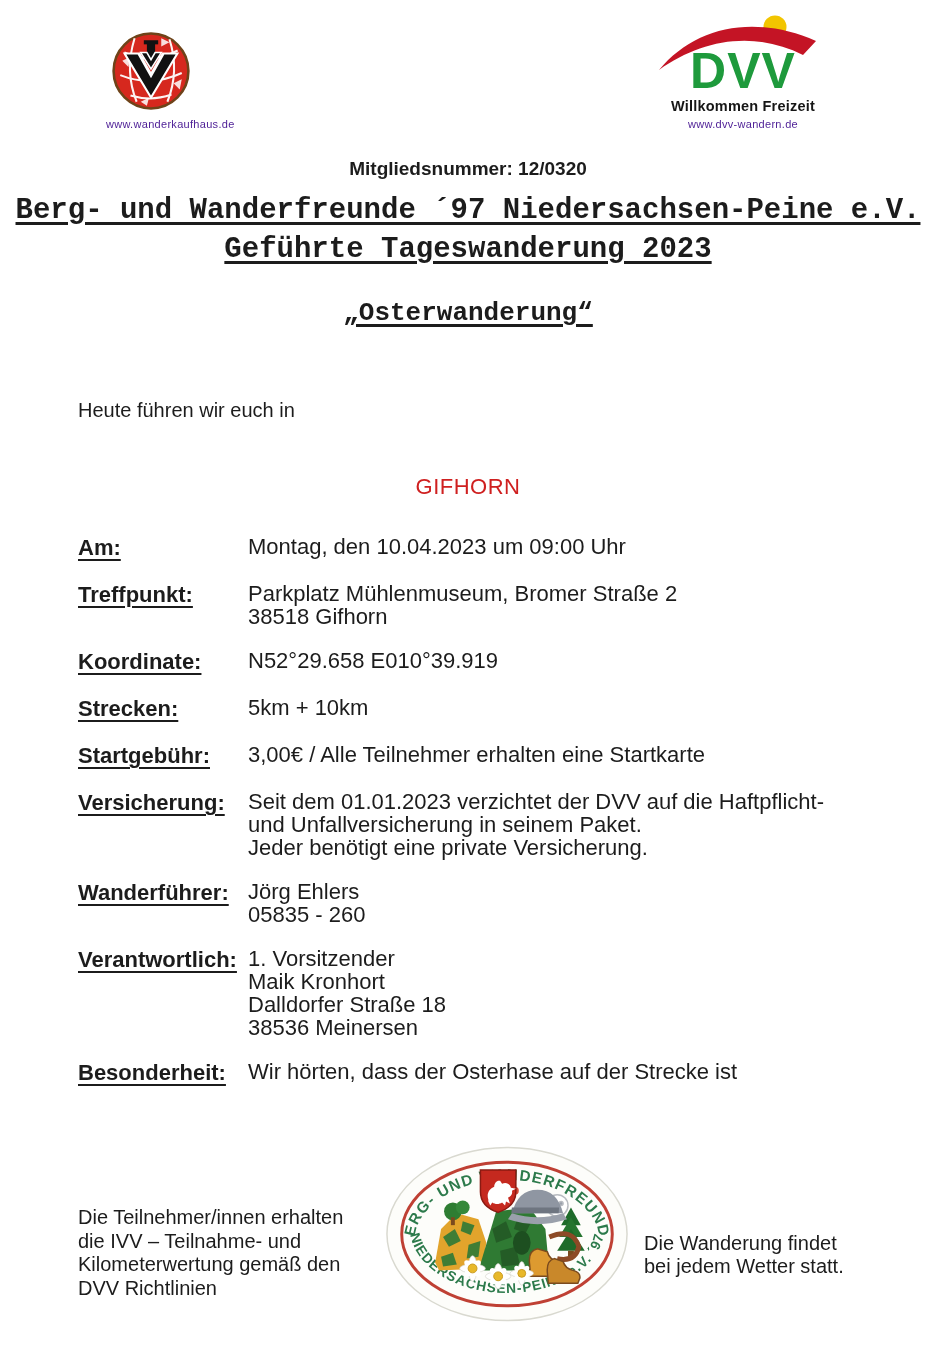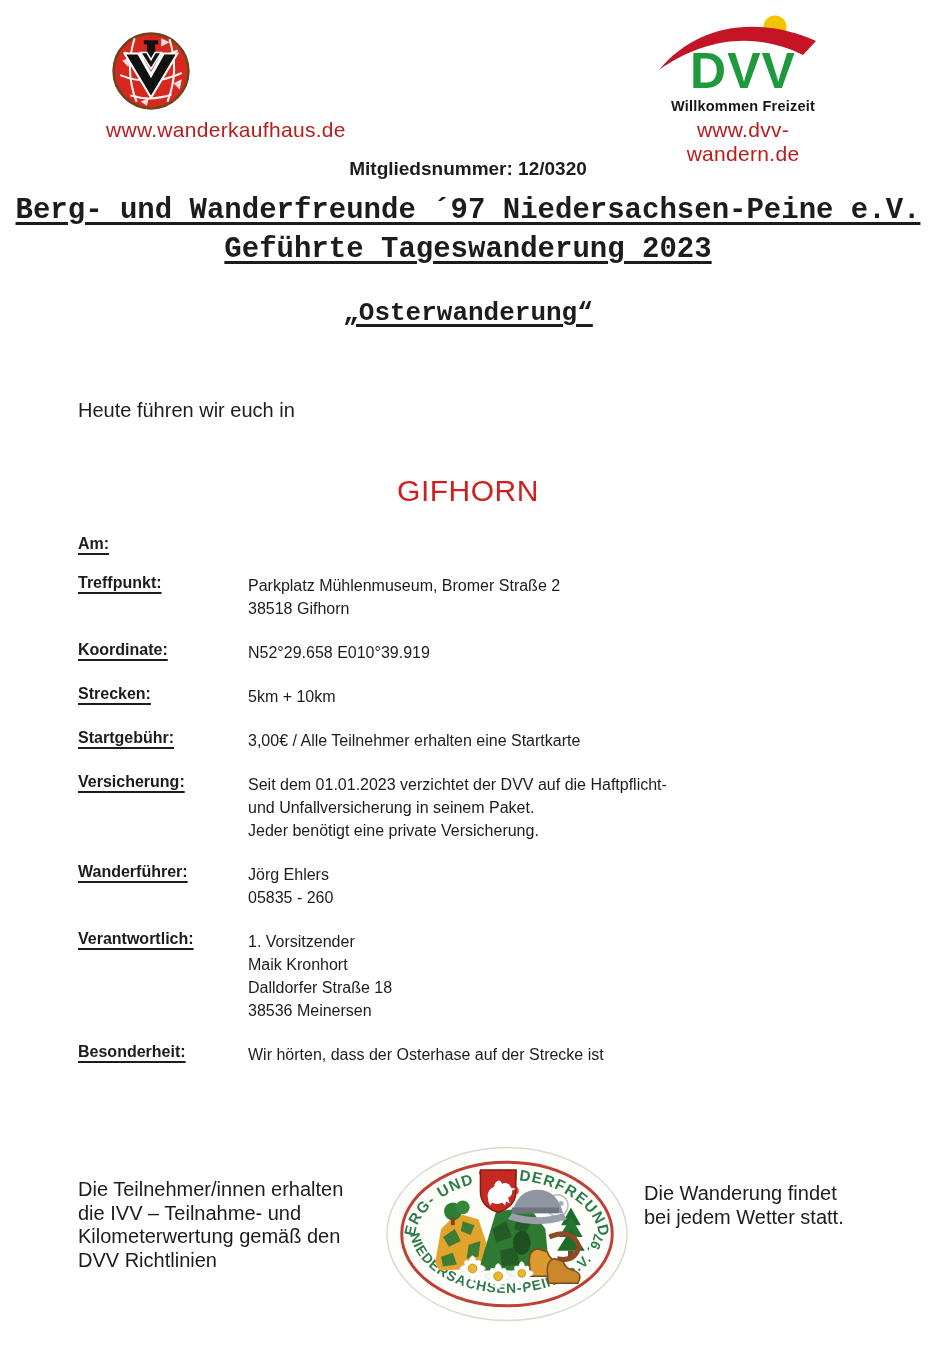--- a/index.html
+++ b/index.html
@@ -8,46 +8,46 @@
     width: 936px; height: 1361px;
     margin: 0 auto;
     background: #ffffff;
     font-family: "Liberation Sans", sans-serif;
     color: #1c1c1c;
     overflow: hidden;
   }
   
   .ivv-block { position:absolute; left:106px; top:30px; width:220px; }
   .ivv-block .logo { display:block; margin-left:4px; }
-  .site-url { font-size:21px; color:#b91c1c; letter-spacing:.3px; margin-top:6px; }
+  .site-url { font-size:11px; color:#4c1d95; letter-spacing:.3px; margin-top:6px; }
   .dvv-block { position:absolute; left:650px; top:14px; width:186px; text-align:center; }
   .dvv-tagline { font-size:14.5px; font-weight:bold; color:#161616; margin-top:-2px; letter-spacing:.2px; }
   .dvv-block .site-url { margin-top:4px; }
   
   .membership { position:absolute; top:158px; left:0; width:100%; text-align:center;
                 font-size:19px; font-weight:bold; }
   .title { position:absolute; top:190px; left:0; width:100%; text-align:center;
            font-size:29px; font-weight:bold; line-height:37px; }
   .event-title { position:absolute; top:296px; left:0; width:100%; text-align:center;
                  font-size:26px; font-weight:bold; }
   .u  { text-decoration:underline; text-decoration-thickness:2.5px; text-underline-offset:4px;font-family:Liberation Mono, monospace; }
   .u2 { text-decoration:underline; text-decoration-thickness:2px;  text-underline-offset:3.5px; }
   
   .intro { position:absolute; top:397px; left:78px; width:781px; font-size:20px; line-height:27px; }
   .intro .just { display:block; text-align:justify; text-align-last:justify; }
   .destination { position:absolute; top:474px; left:0; width:100%; text-align:center;
-                 font-size:30px; letter-spacing:.5px; }
-  
-  .details { position:absolute; top:535px; left:78px; width:804px; font-size:16px; }
+                 font-size:22px; letter-spacing:.5px; }
+  
+  .details { position:absolute; top:535px; left:78px; width:804px; font-size:22px; }
   .drow { display:flex; margin-bottom:21px; }
   .dlabel { width:170px; flex:0 0 170px; font-weight:bold; }
   .dvalue { flex:1; line-height:23px; }
   
   .footer { position:absolute; top:1140px; left:78px; width:794px;
-            display:flex; justify-content:space-between; align-items:flex-start; }
+            display:flex; justify-content:space-between; align-items:center; }
   .foot-left  { width:292px; padding-top:38px; font-size:20px; line-height:23.5px; }
   .foot-right { width:228px; padding-top:42px; font-size:20px; line-height:23.5px; }
   .club-logo-wrap { width:246px; padding-top:4px; }
 </style>
 </head>
 <body>
 
 <div class="page">
 
   <div class="ivv-block">
@@ -102,20 +102,23 @@
   <p class="intro" style="margin:0;">
     <span>Heute führen wir euch in</span>
   </p>
 
   <div class="destination" style="color:#cf2020;">GIFHORN</div>
 
   <div class="details">
 
     <div class="drow">
       <div class="dlabel"><span class="u2">Am:</span></div>
+      <div class="dvalue">
+          <div>Montag, den 10.04.2023 um 09:00 Uhr</div>
+        </div>
     </div>
 
     <div class="drow">
       <div class="dlabel"><span class="u2">Treffpunkt:</span></div>
       <div class="dvalue">
         <div>Parkplatz Mühlenmuseum, Bromer Straße 2</div>
         <div>38518 Gifhorn</div>
       </div>
     </div>
 

